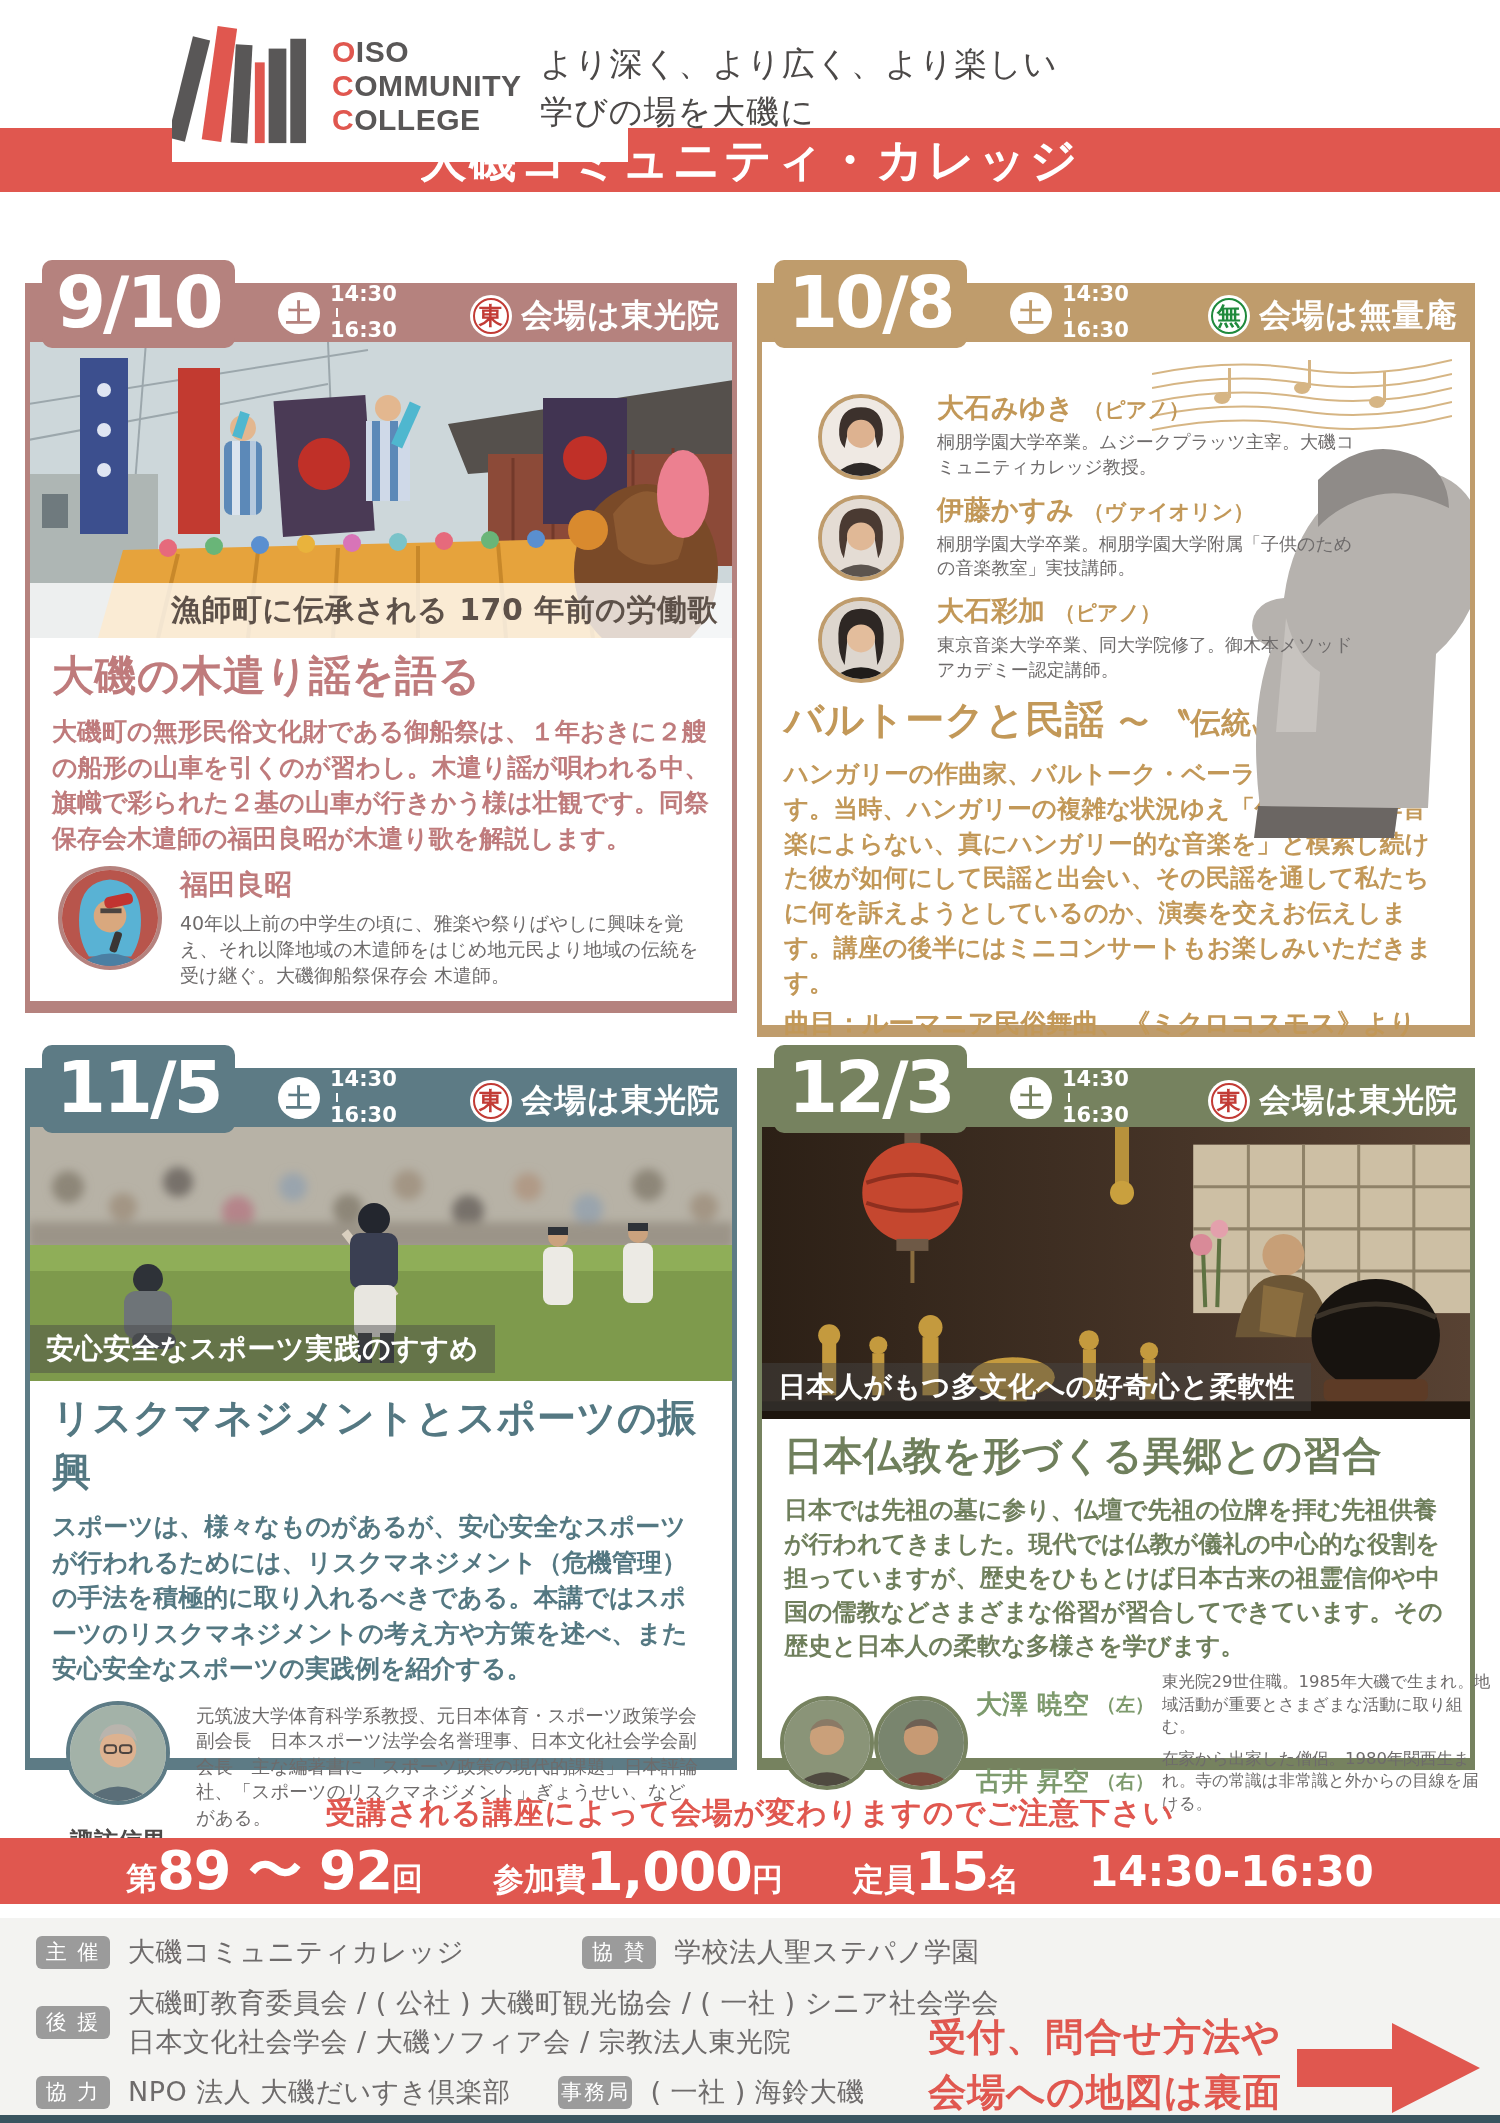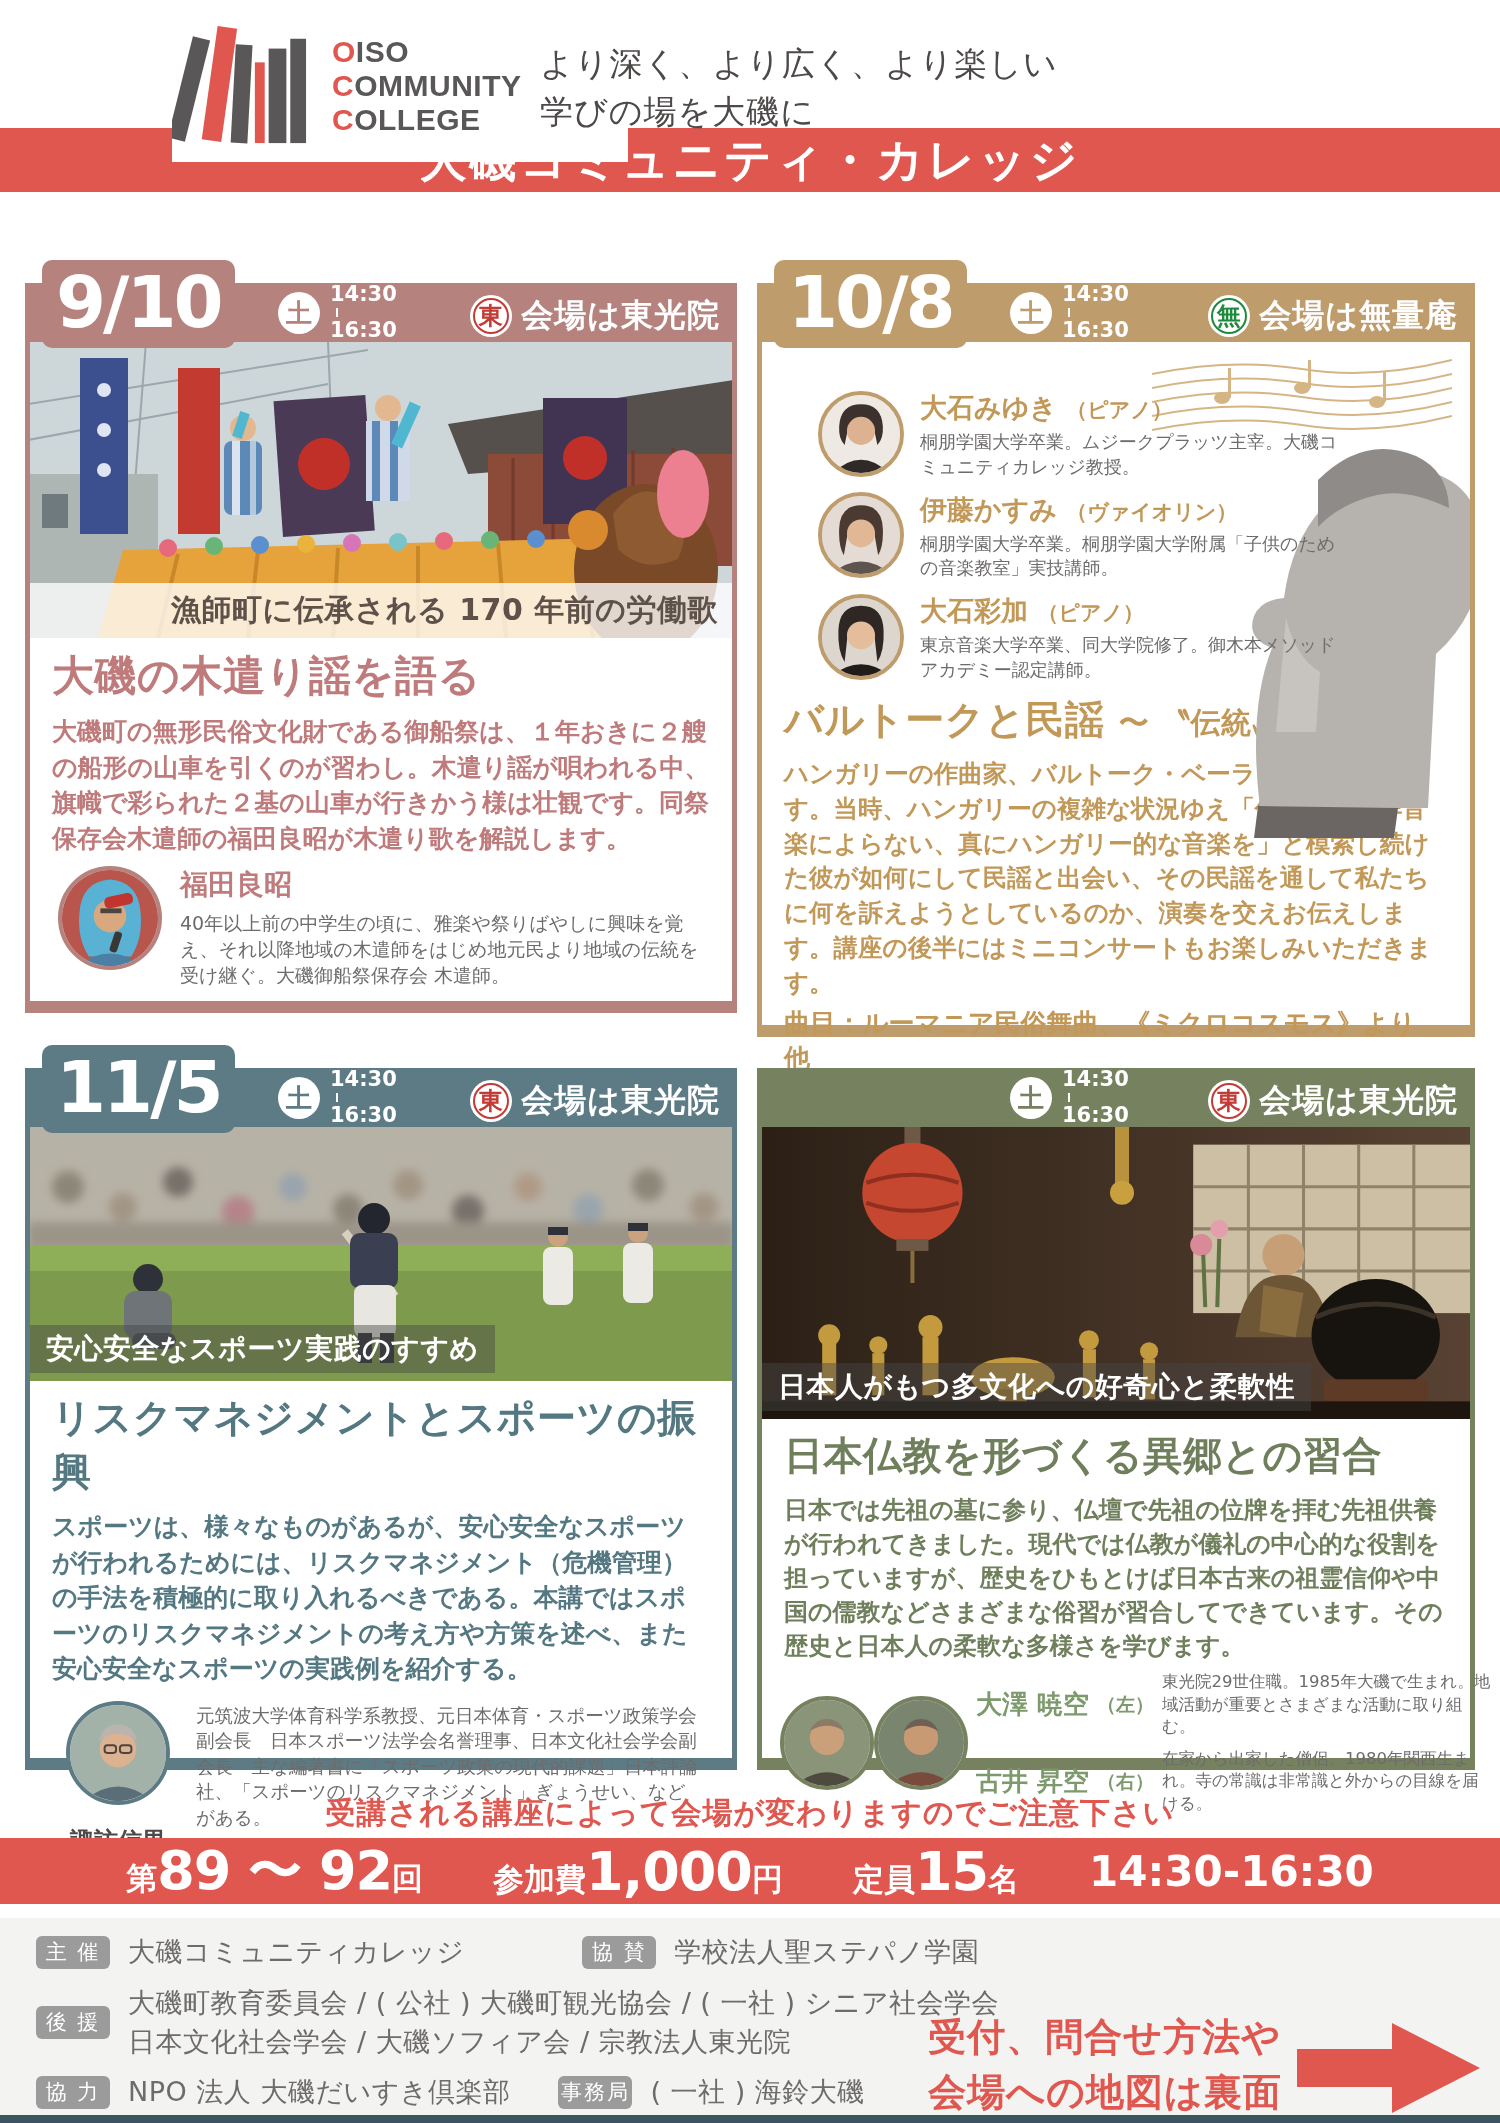--- a/index.html
+++ b/index.html
@@ -66,21 +66,21 @@
   .avatar svg{display:block;width:100%;height:100%;}
   .speaker{display:flex;gap:18px;margin:10px 28px 0;align-items:flex-start;}
   .av-lg{width:96px;height:96px;}
   .sp-name{color:var(--t);font-size:28px;font-weight:bold;margin:0 0 6px;}
   .sp-bio{color:#6e6b6b;font-size:19px;line-height:1.38;}
 
   
   .c2-deco{position:absolute;right:18px;top:66px;width:300px;height:96px;opacity:.85;}
   .c2-portrait{position:absolute;right:0;top:120px;width:270px;height:430px;z-index:0;}
   .sp-list{position:relative;z-index:1;margin-top:46px;}
-  .sp-row{display:flex;gap:16px;margin:4px 0 10px 56px;align-items:center;}
+  .sp-row{display:flex;gap:33px;margin:4px 0 10px 56px;align-items:flex-end;}
   .av-md{width:78px;height:78px;}
   .sp-row .sp-name{font-size:27px;margin:2px 0 4px;}
   .sp-role{font-size:21px;font-weight:bold;color:var(--t);}
   .sp-row .sp-bio{font-size:18px;max-width:420px;}
 
   
   .sp3{align-items:flex-start;margin-top:14px;}
   .sp-col{display:flex;flex-direction:column;align-items:center;width:120px;flex:none;}
   .sp-name3{color:#4c4948;font-size:24px;font-weight:bold;margin-top:20px;}
   .sp-bio3{font-size:18.5px;margin-top:2px;}
@@ -426,20 +426,21 @@
           </svg>
       </span>
       <div class="sp-name3">諏訪信男</div>
     </div>
     <div class="sp-bio sp-bio3">元筑波大学体育科学系教授、元日本体育・スポーツ政策学会副会長　日本スポーツ法学会名誉理事、日本文化社会学会副会長　主な編著書に「スポーツ政策の現代的課題」日本評論社、「スポーツのリスクマネジメント」ぎょうせい、などがある。</div>
   </div>
 </section>
 
 <section class="card c4">
   <div class="card-head">
+    <div class="date-tab">12/3</div>
     <div class="day-circle">土</div>
     <div class="times">
       <div>14:30</div>
         <div class="tsep"></div>
         <div>16:30</div>
     </div>
     <div class="venue">
       <span class="venue-mark mark-east">東</span>
       <span>会場は東光院</span>
     </div>

